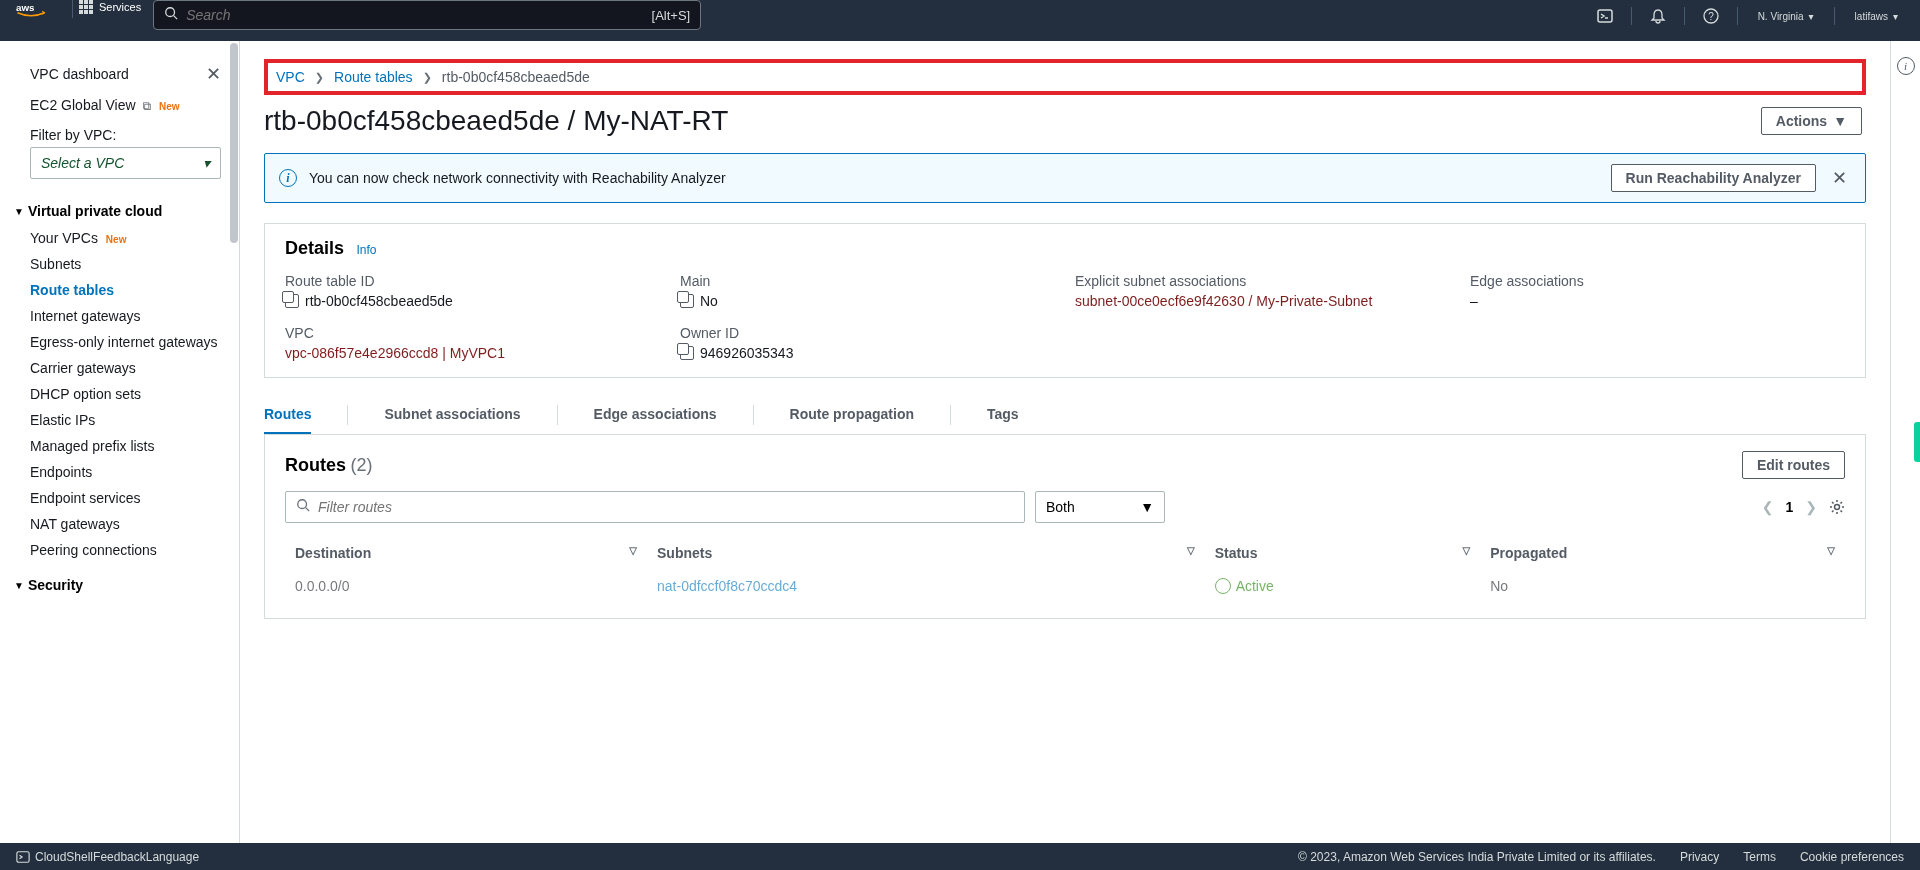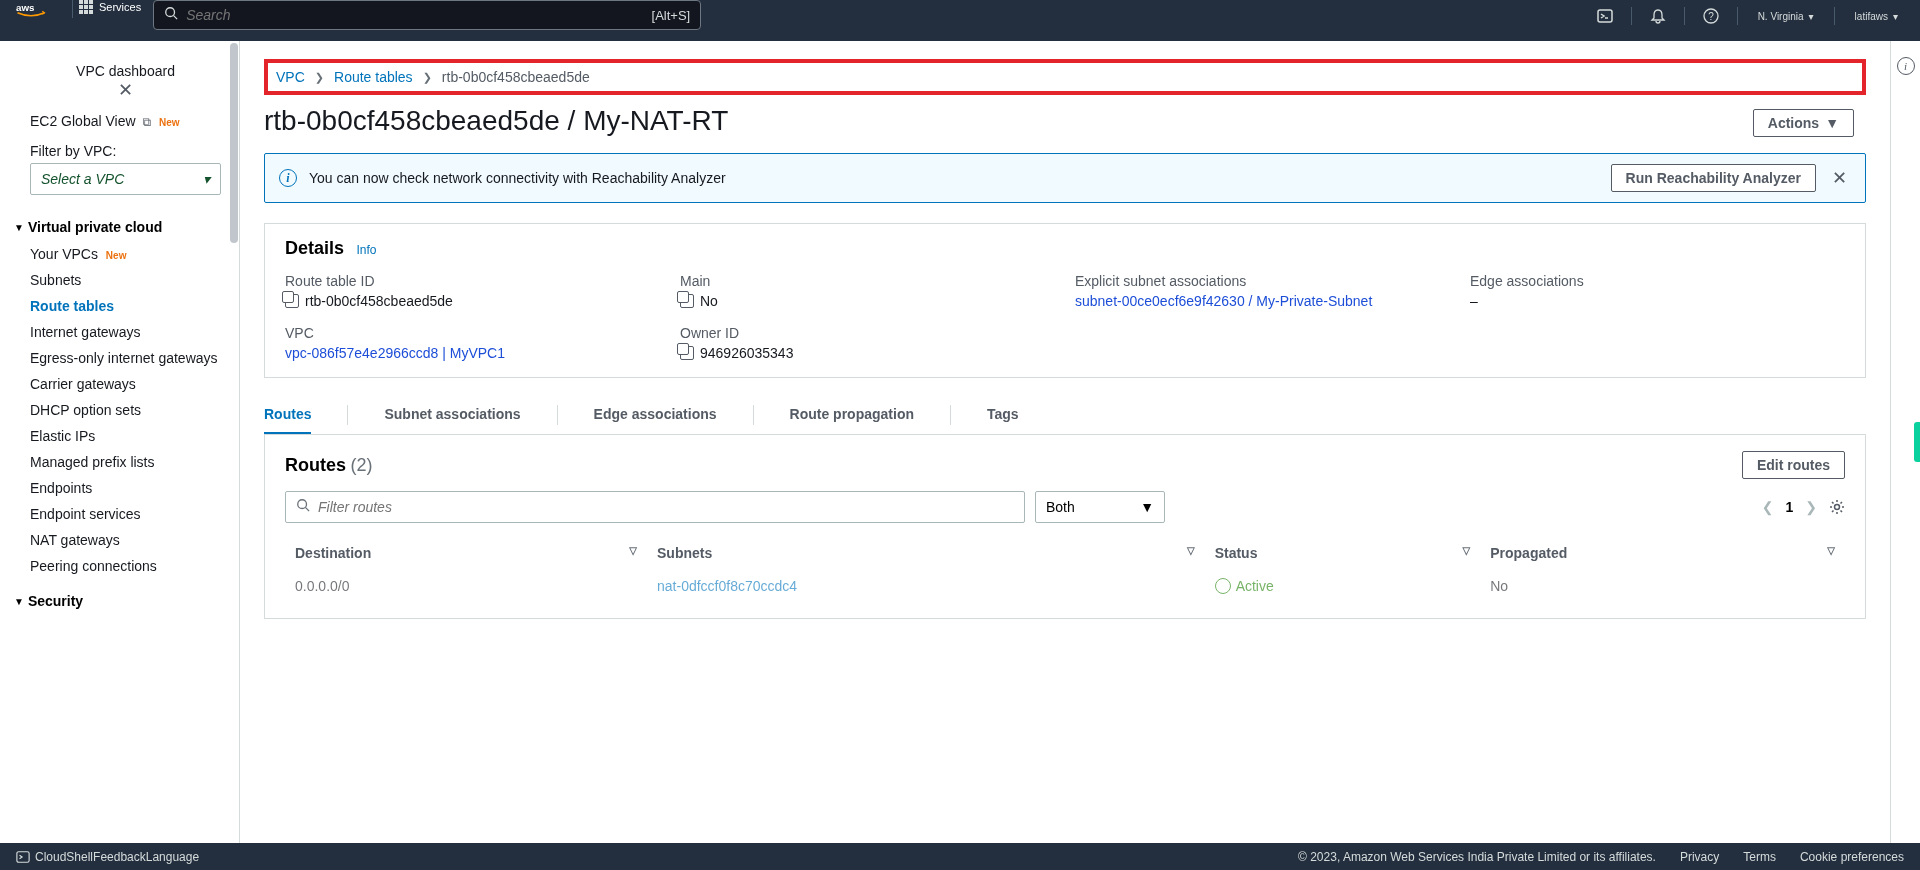--- a/index.html
+++ b/index.html
@@ -15,21 +15,21 @@
   .topbar .spacer { flex:1; }
   .topbar .right { display:flex; align-items:center; gap:4px; }
   .topbar .iconbtn { width:32px; height:32px; display:flex; align-items:center; justify-content:center; border-radius:2px; cursor:pointer; color:#d5dbdb;}
   .topbar .divider { width:1px; height:18px; background:#4a5a6d; margin:0 6px;}
   .topbar .region, .topbar .user { font-size:10px; padding:0 10px; cursor:pointer; color:#d5dbdb;}
   .caret::after{ content:"▾"; margin-left:5px; font-size:10px;}
 
   .shell { display:flex; height: calc(870px - 41px - 27px); }
   .sidebar { width:240px; background:#fff; border-right:1px solid #d5dbdb; overflow-y:auto; padding:14px 0 14px 0; position:relative;}
   .sidebar .row { padding:6px 18px 6px 30px; font-size:14px; color:#16191f; cursor:pointer; }
-  .sidebar .head { padding:8px 18px 6px 30px; font-size:14px; font-weight:400; color:#16191f; display:flex; justify-content:space-between; align-items:center;flex-direction:column;}
+  .sidebar .head { padding:8px 18px 6px 30px; font-size:14px; font-weight:400; color:#16191f; display:flex; justify-content:space-between; align-items:center;}
   .sidebar .close-x { font-size:18px; color:#545b64; cursor:pointer; }
   .sidebar .new-badge { font-size:10px; color:#ec7211; font-weight:700; margin-left:4px; vertical-align:middle;}
   .sidebar .ext-icon { font-size:12px; color:#545b64; margin-left:3px;}
   .sidebar .filter-label{ padding:8px 18px 4px 30px; font-size:14px; color:#16191f;}
   .sidebar .select-wrap{ margin:0 18px 14px 30px; }
   .sidebar .select { border:1px solid #aab7b8; border-radius:2px; height:32px; display:flex; align-items:center; justify-content:space-between; padding:0 10px; font-size:14px; color:#14532d; font-style:italic; cursor:pointer; background:#fff;}
   .sidebar .section-title { font-weight:700; font-size:14px; padding:10px 18px 6px 14px; display:flex; align-items:center; gap:4px;}
   .sidebar .section-title .exp { font-size:10px;}
   .sidebar .item { padding:5px 18px 5px 30px; font-size:14px; color:#16191f; cursor:pointer;}
   .sidebar .item.active { color:#0073bb; font-weight:700;}
@@ -43,37 +43,37 @@
 
   .info-rail { position:absolute; right:0; top:0; width:30px; height:100%; background:#fff; border-left:1px solid #d5dbdb; display:flex; justify-content:center; padding-top:16px;}
   .info-rail .circ{ width:18px; height:18px; border:1.5px solid #545b64; border-radius:50%; display:flex; align-items:center; justify-content:center; font-size:11px; font-style:italic; font-family:serif; color:#545b64; cursor:pointer;}
 
   .breadcrumb-box{ border:4px solid #e3242b; padding:6px 8px; margin-bottom:10px;}
   .breadcrumb { display:flex; align-items:center; gap:10px; font-size:14px;}
   .breadcrumb a{ color:#0073bb; text-decoration:none; cursor:pointer;}
   .breadcrumb .sep{ color:#687078; font-size:11px;}
   .breadcrumb .current{ color:#545b64;}
 
-  .title-row { display:flex; justify-content:space-between; align-items:flex-end; margin:6px 12px 16px 0;}
+  .title-row { display:flex; justify-content:space-between; align-items:center; margin:6px 4px 16px 0;}
   .title-row h1 { font-size:28px; font-weight:400; color:#16191f;}
   .btn { background:#fff; border:1px solid #545b64; border-radius:2px; padding:5px 14px; font-size:14px; font-weight:700; color:#545b64; cursor:pointer; display:inline-flex; align-items:center; gap:6px;}
 
   .notice { border:1px solid #0073bb; background:#f1faff; border-radius:2px; padding:10px 14px; display:flex; align-items:center; gap:12px; margin-bottom:20px;}
   .notice .info-i{ width:18px;height:18px;border:1.5px solid #0073bb;border-radius:50%;display:flex;align-items:center;justify-content:center;color:#0073bb;font-family:serif;font-style:italic;font-size:12px;font-weight:700; flex-shrink:0;}
   .notice .msg{ flex:1; font-size:14px; color:#16191f;}
   .notice .close{ font-size:18px; color:#545b64; cursor:pointer; padding:0 4px;}
 
   .panel { border:1px solid #d5dbdb; background:#fff; margin-bottom:18px;}
   .panel-head { padding:14px 20px; }
   .panel-head .ht{ font-size:18px; font-weight:700; display:inline;}
   .panel-head .info-link{ font-size:12px; color:#0073bb; margin-left:8px; cursor:pointer; font-weight:400;}
   .panel-body{ padding:0 20px 16px 20px; display:grid; grid-template-columns:1fr 1fr 1fr 1fr; gap:16px 20px;}
   .field .lbl{ font-size:14px; color:#545b64; margin-bottom:4px;}
   .field .val{ font-size:14px; color:#16191f; display:flex; align-items:center; gap:6px;}
-  .field .val a{ color:#1d4ed8; text-decoration:none;}
+  .field .val a{ color:#7f1d1d; text-decoration:none;}
   .copy-icon{ width:14px;height:14px; border:1.5px solid #545b64; border-radius:2px; position:relative; display:inline-block; flex-shrink:0;}
   .copy-icon::before{ content:""; position:absolute; width:10px; height:10px; border:1.5px solid #545b64; border-radius:2px; left:-4px; top:-4px; background:#fff;}
 
   .tabs { display:flex; border-bottom:1px solid #d5dbdb; margin-bottom:0;}
   .tabs .tab{ padding:10px 0; margin-right:36px; font-size:14px; font-weight:700; color:#545b64; cursor:pointer; border-bottom:2px solid transparent;}
   .tabs .tab.active{ color:#0073bb; border-bottom-color:#0073bb;}
   .tabs .vline{ width:1px; height:20px; background:#d5dbdb; align-self:center; margin-right:36px;}
 
   .routes-panel{ border:1px solid #d5dbdb; border-top:none; padding:16px 20px;}
   .routes-head{ display:flex; justify-content:space-between; align-items:center; margin-bottom:12px;}

